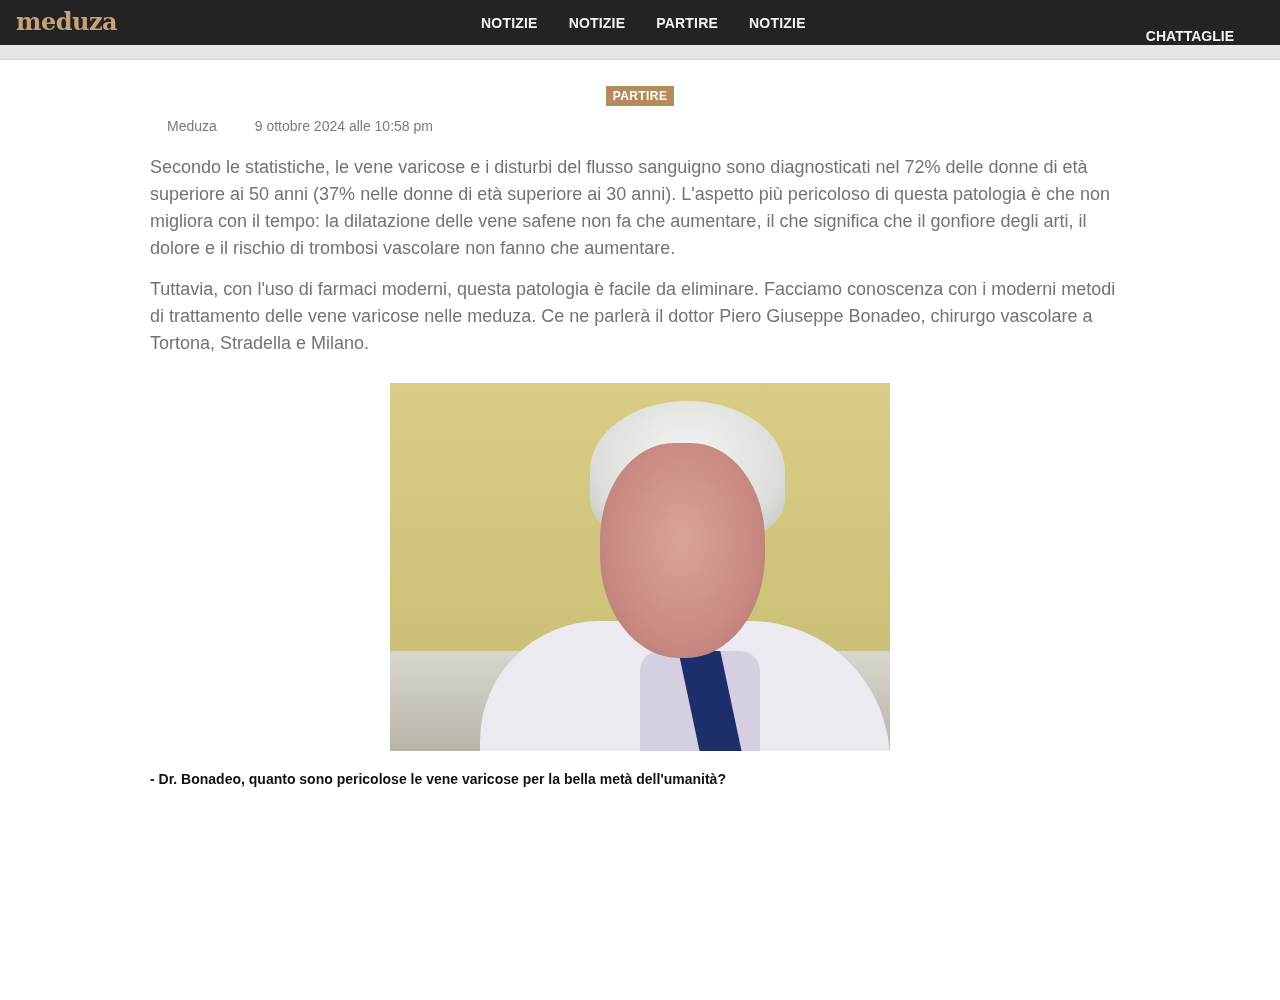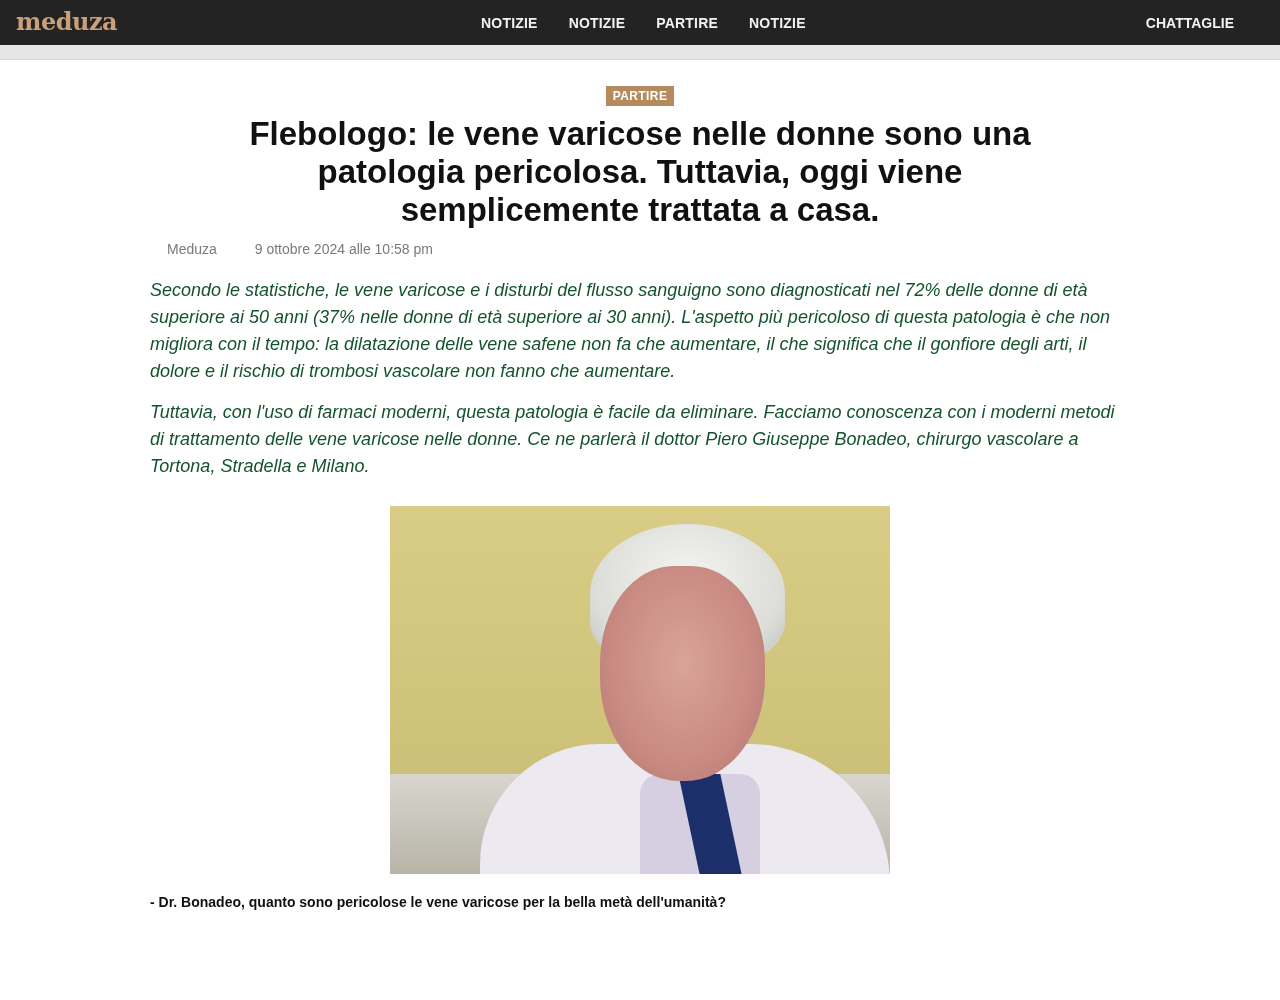--- a/index.html
+++ b/index.html
@@ -18,21 +18,21 @@
   }
   .nav {
     position: absolute; left: 481px; top: 0; height: 45px;
     display: flex; align-items: center; gap: 0;
   }
   .nav a {
     color: #f2f2f2; font-weight: bold; font-size: 14px;
     text-decoration: none; letter-spacing: 0.2px; margin-right: 31px;
   }
   .nav-right {
-    position: absolute; right: 46px; top: 0; height: 45px;
+    position: absolute; right: 46px; top: 13px; height: 45px;
     display: flex; align-items: center;
     color: #f2f2f2; font-weight: bold; font-size: 14px; text-decoration: none;
   }
   .subbar { height: 15px; background: #e6e6e6; border-bottom: 1px solid #d8d8d8; }
 
   .article { width: 980px; margin: 0 auto; padding-top: 26px; }
   .badge-wrap { text-align: center; }
   .badge {
     display: inline-block; background: #b58a5c; color: #fff;
     font-size: 12px; font-weight: bold; padding: 3px 7px 3px 7px;
@@ -41,21 +41,21 @@
   h1.title {
     text-align: center; font-size: 33px; line-height: 38px;
     font-weight: bold; color: #111; margin: 9px auto 0; width: 800px;
   }
   .meta {
     text-align: left; font-size: 14px; color: #7a7a7a; margin-top: 12px;
   }
   .meta span { margin: 0 17px; }
   .body-text { margin-top: 20px; }
   .body-text p {
-    font-size: 18px; line-height: 27px; color: #14532d; margin-bottom: 14px; font-style: italic;
+    font-size: 18px; line-height: 27px; color: #737373; margin-bottom: 14px;
   }
   .figure { text-align: center; margin-top: 26px; }
   .photo {
     width: 500px; height: 368px; margin: 0 auto; position: relative; overflow: hidden;
     background: linear-gradient(180deg, #d9cc86 0%, #cfc37a 60%, #c5ba78 100%);
   }
   .photo .sofa {
     position: absolute; left: 0; right: 0; bottom: 0; height: 100px;
     background: linear-gradient(180deg, #d8d6cf 0%, #b8b4a8 100%);
   }
@@ -101,29 +101,28 @@
     <a href="#">NOTIZIE</a>
   </nav>
   <a href="#" class="nav-right">CHATTAGLIE</a>
 </header>
 <div class="subbar"></div>
 
 <main class="article">
   <div class="badge-wrap">
     <a class="badge">PARTIRE</a>
   </div>
-  <h1 class="title">Flebologo: le vene varicose nelle donne sono una patologia pericolosa. Tuttavia, oggi viene semplicemente trattata a casa.</h1>
   <div class="meta">
     <span>Meduza</span>
     <span>9 ottobre 2024 alle 10:58 pm</span>
   </div>
 
   <div class="body-text">
     <p>Secondo le statistiche, le vene varicose e i disturbi del flusso sanguigno sono diagnosticati nel 72% delle donne di età superiore ai 50 anni (37% nelle donne di età superiore ai 30 anni). L'aspetto più pericoloso di questa patologia è che non migliora con il tempo: la dilatazione delle vene safene non fa che aumentare, il che significa che il gonfiore degli arti, il dolore e il rischio di trombosi vascolare non fanno che aumentare.</p>
-    <p>Tuttavia, con l'uso di farmaci moderni, questa patologia è facile da eliminare. Facciamo conoscenza con i moderni metodi di trattamento delle vene varicose nelle donne. Ce ne parlerà il dottor Piero Giuseppe Bonadeo, chirurgo vascolare a Tortona, Stradella e Milano.</p>
+    <p>Tuttavia, con l'uso di farmaci moderni, questa patologia è facile da eliminare. Facciamo conoscenza con i moderni metodi di trattamento delle vene varicose nelle meduza. Ce ne parlerà il dottor Piero Giuseppe Bonadeo, chirurgo vascolare a Tortona, Stradella e Milano.</p>
   </div>
 
   <figure class="figure">
     <div class="photo" title="Portrait photo of Dr. Piero Giuseppe Bonadeo">
       <div class="sofa"></div>
       <div class="coat"></div>
       <div class="shirt"></div>
       <div class="tie"></div>
       <div class="hair"></div>
       <div class="face"></div>

